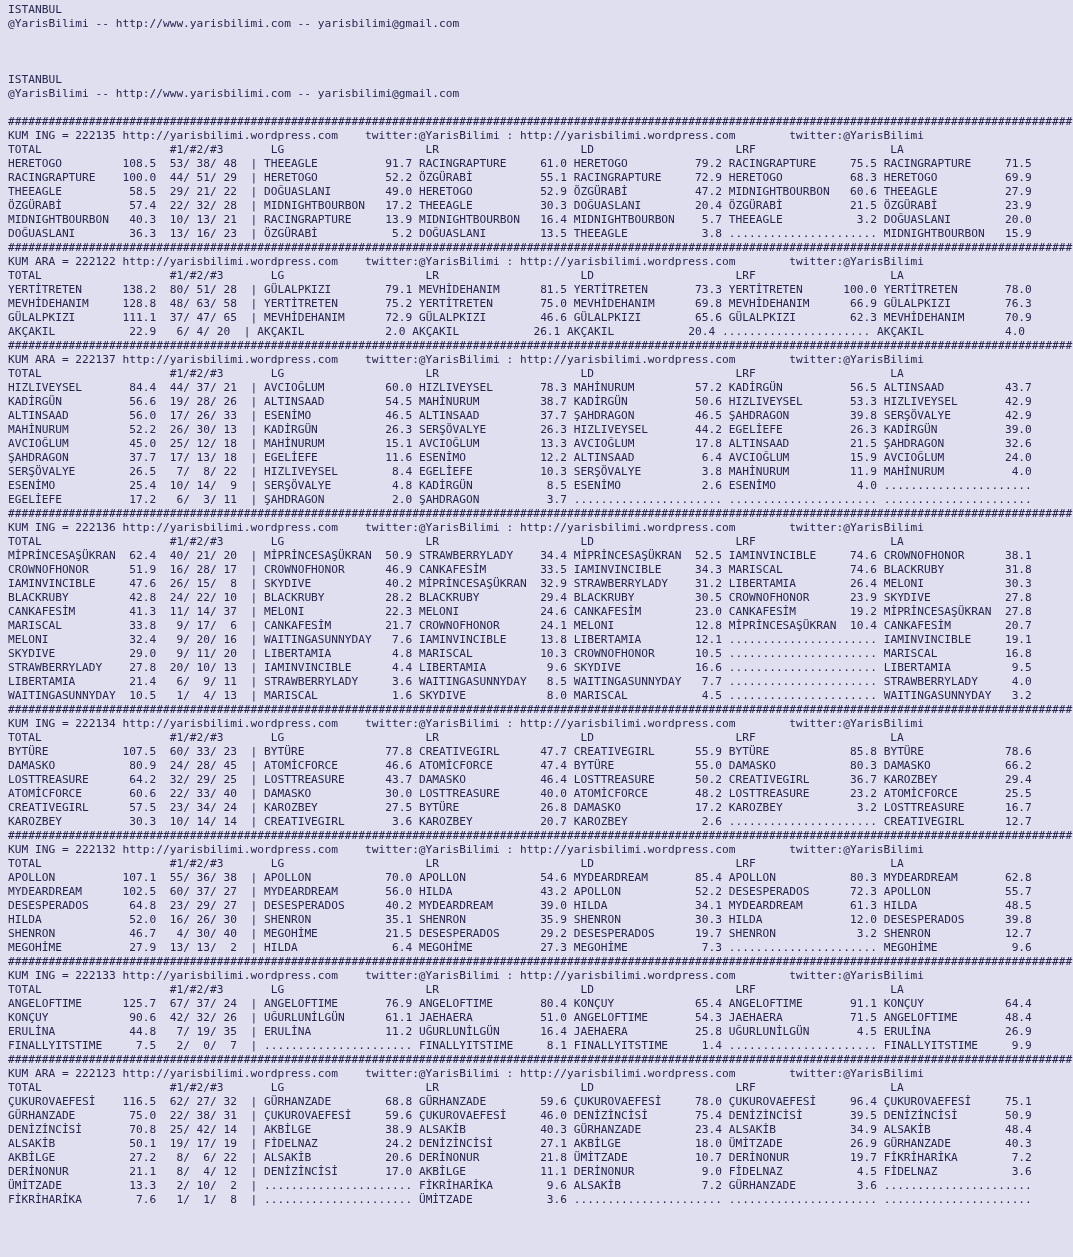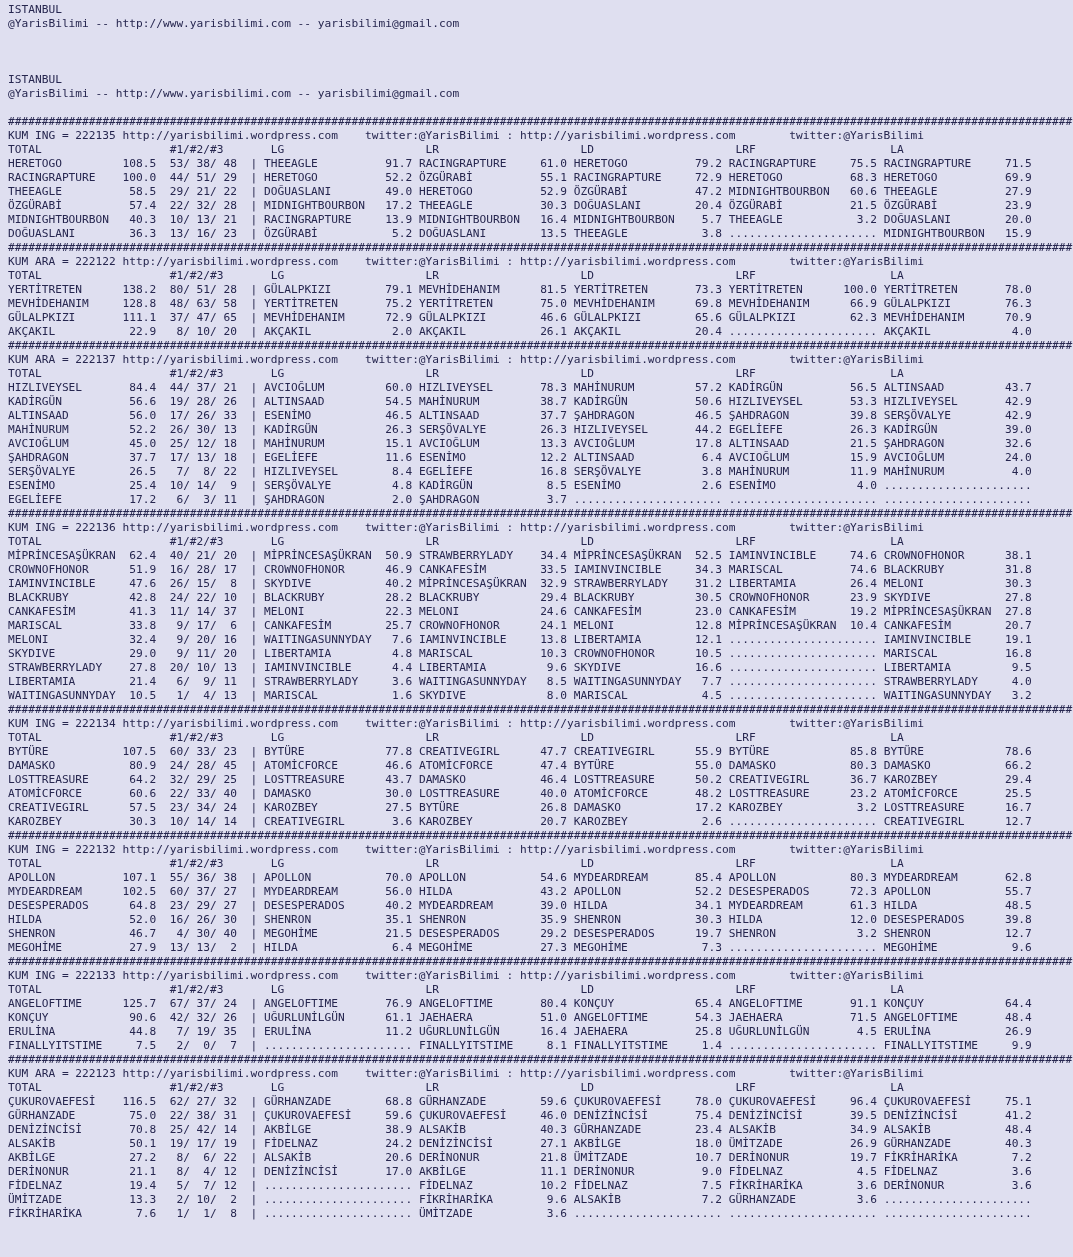--- a/index.html
+++ b/index.html
@@ -36,42 +36,42 @@
     <div class="line"><span>THEEAGLE          58.5</span><span>  29/ 21/ 22</span><span>  | </span><span>DOĞUASLANI        49.0 </span><span>HERETOGO          52.9 </span><span>ÖZGÜRABİ          47.2 </span><span>MIDNIGHTBOURBON   60.6 </span><span>THEEAGLE          27.9</span></div>
     <div class="line"><span>ÖZGÜRABİ          57.4</span><span>  22/ 32/ 28</span><span>  | </span><span>MIDNIGHTBOURBON   17.2 </span><span>THEEAGLE          30.3 </span><span>DOĞUASLANI        20.4 </span><span>ÖZGÜRABİ          21.5 </span><span>ÖZGÜRABİ          23.9</span></div>
     <div class="line"><span>MIDNIGHTBOURBON   40.3</span><span>  10/ 13/ 21</span><span>  | </span><span>RACINGRAPTURE     13.9 </span><span>MIDNIGHTBOURBON   16.4 </span><span>MIDNIGHTBOURBON    5.7 </span><span>THEEAGLE           3.2 </span><span>DOĞUASLANI        20.0</span></div>
     <div class="line"><span>DOĞUASLANI        36.3</span><span>  13/ 16/ 23</span><span>  | </span><span>ÖZGÜRABİ           5.2 </span><span>DOĞUASLANI        13.5 </span><span>THEEAGLE           3.8 </span><span>...................... </span><span>MIDNIGHTBOURBON   15.9</span></div>
     <div class="line sep">##############################################################################################################################################################</div>
     <div class="line">KUM ARA = 222122 http://yarisbilimi.wordpress.com    twitter:@YarisBilimi : http://yarisbilimi.wordpress.com        twitter:@YarisBilimi</div>
     <div class="line">TOTAL                   #1/#2/#3       LG                     LR                     LD                     LRF                    LA</div>
     <div class="line"><span>YERTİTRETEN      138.2</span><span>  80/ 51/ 28</span><span>  | </span><span>GÜLALPKIZI        79.1 </span><span>MEVHİDEHANIM      81.5 </span><span>YERTİTRETEN       73.3 </span><span>YERTİTRETEN      100.0 </span><span>YERTİTRETEN       78.0</span></div>
     <div class="line"><span>MEVHİDEHANIM     128.8</span><span>  48/ 63/ 58</span><span>  | </span><span>YERTİTRETEN       75.2 </span><span>YERTİTRETEN       75.0 </span><span>MEVHİDEHANIM      69.8 </span><span>MEVHİDEHANIM      66.9 </span><span>GÜLALPKIZI        76.3</span></div>
     <div class="line"><span>GÜLALPKIZI       111.1</span><span>  37/ 47/ 65</span><span>  | </span><span>MEVHİDEHANIM      72.9 </span><span>GÜLALPKIZI        46.6 </span><span>GÜLALPKIZI        65.6 </span><span>GÜLALPKIZI        62.3 </span><span>MEVHİDEHANIM      70.9</span></div>
-    <div class="line"><span>AKÇAKIL           22.9</span><span>   8/ 10/ 20</span><span>  | </span><span>AKÇAKIL            2.0 </span><span>AKÇAKIL           26.1 </span><span>AKÇAKIL           20.4 </span><span>...................... </span><span>AKÇAKIL            4.0</span></div>
+    <div class="line"><span>AKÇAKIL           22.9</span><span>   6/ 4/ 20</span><span>  | </span><span>AKÇAKIL            2.0 </span><span>AKÇAKIL           26.1 </span><span>AKÇAKIL           20.4 </span><span>...................... </span><span>AKÇAKIL            4.0</span></div>
     <div class="line sep">##############################################################################################################################################################</div>
     <div class="line">KUM ARA = 222137 http://yarisbilimi.wordpress.com    twitter:@YarisBilimi : http://yarisbilimi.wordpress.com        twitter:@YarisBilimi</div>
     <div class="line">TOTAL                   #1/#2/#3       LG                     LR                     LD                     LRF                    LA</div>
     <div class="line"><span>HIZLIVEYSEL       84.4</span><span>  44/ 37/ 21</span><span>  | </span><span>AVCIOĞLUM         60.0 </span><span>HIZLIVEYSEL       78.3 </span><span>MAHİNURUM         57.2 </span><span>KADİRGÜN          56.5 </span><span>ALTINSAAD         43.7</span></div>
     <div class="line"><span>KADİRGÜN          56.6</span><span>  19/ 28/ 26</span><span>  | </span><span>ALTINSAAD         54.5 </span><span>MAHİNURUM         38.7 </span><span>KADİRGÜN          50.6 </span><span>HIZLIVEYSEL       53.3 </span><span>HIZLIVEYSEL       42.9</span></div>
     <div class="line"><span>ALTINSAAD         56.0</span><span>  17/ 26/ 33</span><span>  | </span><span>ESENİMO           46.5 </span><span>ALTINSAAD         37.7 </span><span>ŞAHDRAGON         46.5 </span><span>ŞAHDRAGON         39.8 </span><span>SERŞÖVALYE        42.9</span></div>
     <div class="line"><span>MAHİNURUM         52.2</span><span>  26/ 30/ 13</span><span>  | </span><span>KADİRGÜN          26.3 </span><span>SERŞÖVALYE        26.3 </span><span>HIZLIVEYSEL       44.2 </span><span>EGELİEFE          26.3 </span><span>KADİRGÜN          39.0</span></div>
     <div class="line"><span>AVCIOĞLUM         45.0</span><span>  25/ 12/ 18</span><span>  | </span><span>MAHİNURUM         15.1 </span><span>AVCIOĞLUM         13.3 </span><span>AVCIOĞLUM         17.8 </span><span>ALTINSAAD         21.5 </span><span>ŞAHDRAGON         32.6</span></div>
     <div class="line"><span>ŞAHDRAGON         37.7</span><span>  17/ 13/ 18</span><span>  | </span><span>EGELİEFE          11.6 </span><span>ESENİMO           12.2 </span><span>ALTINSAAD          6.4 </span><span>AVCIOĞLUM         15.9 </span><span>AVCIOĞLUM         24.0</span></div>
-    <div class="line"><span>SERŞÖVALYE        26.5</span><span>   7/  8/ 22</span><span>  | </span><span>HIZLIVEYSEL        8.4 </span><span>EGELİEFE          16.8 </span><span>SERŞÖVALYE         3.8 </span><span>MAHİNURUM         11.9 </span><span>MAHİNURUM          4.0</span></div>
+    <div class="line"><span>SERŞÖVALYE        26.5</span><span>   7/  8/ 22</span><span>  | </span><span>HIZLIVEYSEL        8.4 </span><span>EGELİEFE          10.3 </span><span>SERŞÖVALYE         3.8 </span><span>MAHİNURUM         11.9 </span><span>MAHİNURUM          4.0</span></div>
     <div class="line"><span>ESENİMO           25.4</span><span>  10/ 14/  9</span><span>  | </span><span>SERŞÖVALYE         4.8 </span><span>KADİRGÜN           8.5 </span><span>ESENİMO            2.6 </span><span>ESENİMO            4.0 </span><span>......................</span></div>
     <div class="line"><span>EGELİEFE          17.2</span><span>   6/  3/ 11</span><span>  | </span><span>ŞAHDRAGON          2.0 </span><span>ŞAHDRAGON          3.7 </span><span>...................... </span><span>...................... </span><span>......................</span></div>
     <div class="line sep">##############################################################################################################################################################</div>
     <div class="line">KUM ING = 222136 http://yarisbilimi.wordpress.com    twitter:@YarisBilimi : http://yarisbilimi.wordpress.com        twitter:@YarisBilimi</div>
     <div class="line">TOTAL                   #1/#2/#3       LG                     LR                     LD                     LRF                    LA</div>
     <div class="line"><span>MİPRİNCESAŞÜKRAN  62.4</span><span>  40/ 21/ 20</span><span>  | </span><span>MİPRİNCESAŞÜKRAN  50.9 </span><span>STRAWBERRYLADY    34.4 </span><span>MİPRİNCESAŞÜKRAN  52.5 </span><span>IAMINVINCIBLE     74.6 </span><span>CROWNOFHONOR      38.1</span></div>
     <div class="line"><span>CROWNOFHONOR      51.9</span><span>  16/ 28/ 17</span><span>  | </span><span>CROWNOFHONOR      46.9 </span><span>CANKAFESİM        33.5 </span><span>IAMINVINCIBLE     34.3 </span><span>MARISCAL          74.6 </span><span>BLACKRUBY         31.8</span></div>
     <div class="line"><span>IAMINVINCIBLE     47.6</span><span>  26/ 15/  8</span><span>  | </span><span>SKYDIVE           40.2 </span><span>MİPRİNCESAŞÜKRAN  32.9 </span><span>STRAWBERRYLADY    31.2 </span><span>LIBERTAMIA        26.4 </span><span>MELONI            30.3</span></div>
     <div class="line"><span>BLACKRUBY         42.8</span><span>  24/ 22/ 10</span><span>  | </span><span>BLACKRUBY         28.2 </span><span>BLACKRUBY         29.4 </span><span>BLACKRUBY         30.5 </span><span>CROWNOFHONOR      23.9 </span><span>SKYDIVE           27.8</span></div>
     <div class="line"><span>CANKAFESİM        41.3</span><span>  11/ 14/ 37</span><span>  | </span><span>MELONI            22.3 </span><span>MELONI            24.6 </span><span>CANKAFESİM        23.0 </span><span>CANKAFESİM        19.2 </span><span>MİPRİNCESAŞÜKRAN  27.8</span></div>
-    <div class="line"><span>MARISCAL          33.8</span><span>   9/ 17/  6</span><span>  | </span><span>CANKAFESİM        25.7 </span><span>CROWNOFHONOR      24.1 </span><span>MELONI            12.8 </span><span>MİPRİNCESAŞÜKRAN  10.4 </span><span>CANKAFESİM        20.7</span></div>
+    <div class="line"><span>MARISCAL          33.8</span><span>   9/ 17/  6</span><span>  | </span><span>CANKAFESİM        21.7 </span><span>CROWNOFHONOR      24.1 </span><span>MELONI            12.8 </span><span>MİPRİNCESAŞÜKRAN  10.4 </span><span>CANKAFESİM        20.7</span></div>
     <div class="line"><span>MELONI            32.4</span><span>   9/ 20/ 16</span><span>  | </span><span>WAITINGASUNNYDAY   7.6 </span><span>IAMINVINCIBLE     13.8 </span><span>LIBERTAMIA        12.1 </span><span>...................... </span><span>IAMINVINCIBLE     19.1</span></div>
     <div class="line"><span>SKYDIVE           29.0</span><span>   9/ 11/ 20</span><span>  | </span><span>LIBERTAMIA         4.8 </span><span>MARISCAL          10.3 </span><span>CROWNOFHONOR      10.5 </span><span>...................... </span><span>MARISCAL          16.8</span></div>
     <div class="line"><span>STRAWBERRYLADY    27.8</span><span>  20/ 10/ 13</span><span>  | </span><span>IAMINVINCIBLE      4.4 </span><span>LIBERTAMIA         9.6 </span><span>SKYDIVE           16.6 </span><span>...................... </span><span>LIBERTAMIA         9.5</span></div>
     <div class="line"><span>LIBERTAMIA        21.4</span><span>   6/  9/ 11</span><span>  | </span><span>STRAWBERRYLADY     3.6 </span><span>WAITINGASUNNYDAY   8.5 </span><span>WAITINGASUNNYDAY   7.7 </span><span>...................... </span><span>STRAWBERRYLADY     4.0</span></div>
     <div class="line"><span>WAITINGASUNNYDAY  10.5</span><span>   1/  4/ 13</span><span>  | </span><span>MARISCAL           1.6 </span><span>SKYDIVE            8.0 </span><span>MARISCAL           4.5 </span><span>...................... </span><span>WAITINGASUNNYDAY   3.2</span></div>
     <div class="line sep">##############################################################################################################################################################</div>
     <div class="line">KUM ING = 222134 http://yarisbilimi.wordpress.com    twitter:@YarisBilimi : http://yarisbilimi.wordpress.com        twitter:@YarisBilimi</div>
     <div class="line">TOTAL                   #1/#2/#3       LG                     LR                     LD                     LRF                    LA</div>
     <div class="line"><span>BYTÜRE           107.5</span><span>  60/ 33/ 23</span><span>  | </span><span>BYTÜRE            77.8 </span><span>CREATIVEGIRL      47.7 </span><span>CREATIVEGIRL      55.9 </span><span>BYTÜRE            85.8 </span><span>BYTÜRE            78.6</span></div>
     <div class="line"><span>DAMASKO           80.9</span><span>  24/ 28/ 45</span><span>  | </span><span>ATOMİCFORCE       46.6 </span><span>ATOMİCFORCE       47.4 </span><span>BYTÜRE            55.0 </span><span>DAMASKO           80.3 </span><span>DAMASKO           66.2</span></div>
@@ -92,21 +92,20 @@
     <div class="line">KUM ING = 222133 http://yarisbilimi.wordpress.com    twitter:@YarisBilimi : http://yarisbilimi.wordpress.com        twitter:@YarisBilimi</div>
     <div class="line">TOTAL                   #1/#2/#3       LG                     LR                     LD                     LRF                    LA</div>
     <div class="line"><span>ANGELOFTIME      125.7</span><span>  67/ 37/ 24</span><span>  | </span><span>ANGELOFTIME       76.9 </span><span>ANGELOFTIME       80.4 </span><span>KONÇUY            65.4 </span><span>ANGELOFTIME       91.1 </span><span>KONÇUY            64.4</span></div>
     <div class="line"><span>KONÇUY            90.6</span><span>  42/ 32/ 26</span><span>  | </span><span>UĞURLUNİLGÜN      61.1 </span><span>JAEHAERA          51.0 </span><span>ANGELOFTIME       54.3 </span><span>JAEHAERA          71.5 </span><span>ANGELOFTIME       48.4</span></div>
     <div class="line"><span>ERULİNA           44.8</span><span>   7/ 19/ 35</span><span>  | </span><span>ERULİNA           11.2 </span><span>UĞURLUNİLGÜN      16.4 </span><span>JAEHAERA          25.8 </span><span>UĞURLUNİLGÜN       4.5 </span><span>ERULİNA           26.9</span></div>
     <div class="line"><span>FINALLYITSTIME     7.5</span><span>   2/  0/  7</span><span>  | </span><span>...................... </span><span>FINALLYITSTIME     8.1 </span><span>FINALLYITSTIME     1.4 </span><span>...................... </span><span>FINALLYITSTIME     9.9</span></div>
     <div class="line sep">##############################################################################################################################################################</div>
     <div class="line">KUM ARA = 222123 http://yarisbilimi.wordpress.com    twitter:@YarisBilimi : http://yarisbilimi.wordpress.com        twitter:@YarisBilimi</div>
     <div class="line">TOTAL                   #1/#2/#3       LG                     LR                     LD                     LRF                    LA</div>
     <div class="line"><span>ÇUKUROVAEFESİ    116.5</span><span>  62/ 27/ 32</span><span>  | </span><span>GÜRHANZADE        68.8 </span><span>GÜRHANZADE        59.6 </span><span>ÇUKUROVAEFESİ     78.0 </span><span>ÇUKUROVAEFESİ     96.4 </span><span>ÇUKUROVAEFESİ     75.1</span></div>
-    <div class="line"><span>GÜRHANZADE        75.0</span><span>  22/ 38/ 31</span><span>  | </span><span>ÇUKUROVAEFESİ     59.6 </span><span>ÇUKUROVAEFESİ     46.0 </span><span>DENİZİNCİSİ       75.4 </span><span>DENİZİNCİSİ       39.5 </span><span>DENİZİNCİSİ       41.2</span></div>
+    <div class="line"><span>GÜRHANZADE        75.0</span><span>  22/ 38/ 31</span><span>  | </span><span>ÇUKUROVAEFESİ     59.6 </span><span>ÇUKUROVAEFESİ     46.0 </span><span>DENİZİNCİSİ       75.4 </span><span>DENİZİNCİSİ       39.5 </span><span>DENİZİNCİSİ       50.9</span></div>
     <div class="line"><span>DENİZİNCİSİ       70.8</span><span>  25/ 42/ 14</span><span>  | </span><span>AKBİLGE           38.9 </span><span>ALSAKİB           40.3 </span><span>GÜRHANZADE        23.4 </span><span>ALSAKİB           34.9 </span><span>ALSAKİB           48.4</span></div>
     <div class="line"><span>ALSAKİB           50.1</span><span>  19/ 17/ 19</span><span>  | </span><span>FİDELNAZ          24.2 </span><span>DENİZİNCİSİ       27.1 </span><span>AKBİLGE           18.0 </span><span>ÜMİTZADE          26.9 </span><span>GÜRHANZADE        40.3</span></div>
     <div class="line"><span>AKBİLGE           27.2</span><span>   8/  6/ 22</span><span>  | </span><span>ALSAKİB           20.6 </span><span>DERİNONUR         21.8 </span><span>ÜMİTZADE          10.7 </span><span>DERİNONUR         19.7 </span><span>FİKRİHARİKA        7.2</span></div>
     <div class="line"><span>DERİNONUR         21.1</span><span>   8/  4/ 12</span><span>  | </span><span>DENİZİNCİSİ       17.0 </span><span>AKBİLGE           11.1 </span><span>DERİNONUR          9.0 </span><span>FİDELNAZ           4.5 </span><span>FİDELNAZ           3.6</span></div>
-    <div class="line"><span>FİDELNAZ          19.4</span><span>   5/  7/ 12</span><span>  | </span><span>...................... </span><span>FİDELNAZ          10.2 </span><span>FİDELNAZ           7.5 </span><span>FİKRİHARİKA        3.6 </span><span>DERİNONUR          3.6</span></div>
     <div class="line"><span>ÜMİTZADE          13.3</span><span>   2/ 10/  2</span><span>  | </span><span>...................... </span><span>FİKRİHARİKA        9.6 </span><span>ALSAKİB            7.2 </span><span>GÜRHANZADE         3.6 </span><span>......................</span></div>
     <div class="line"><span>FİKRİHARİKA        7.6</span><span>   1/  1/  8</span><span>  | </span><span>...................... </span><span>ÜMİTZADE           3.6 </span><span>...................... </span><span>...................... </span><span>......................</span></div>
   </div>
 
 </body></html>

